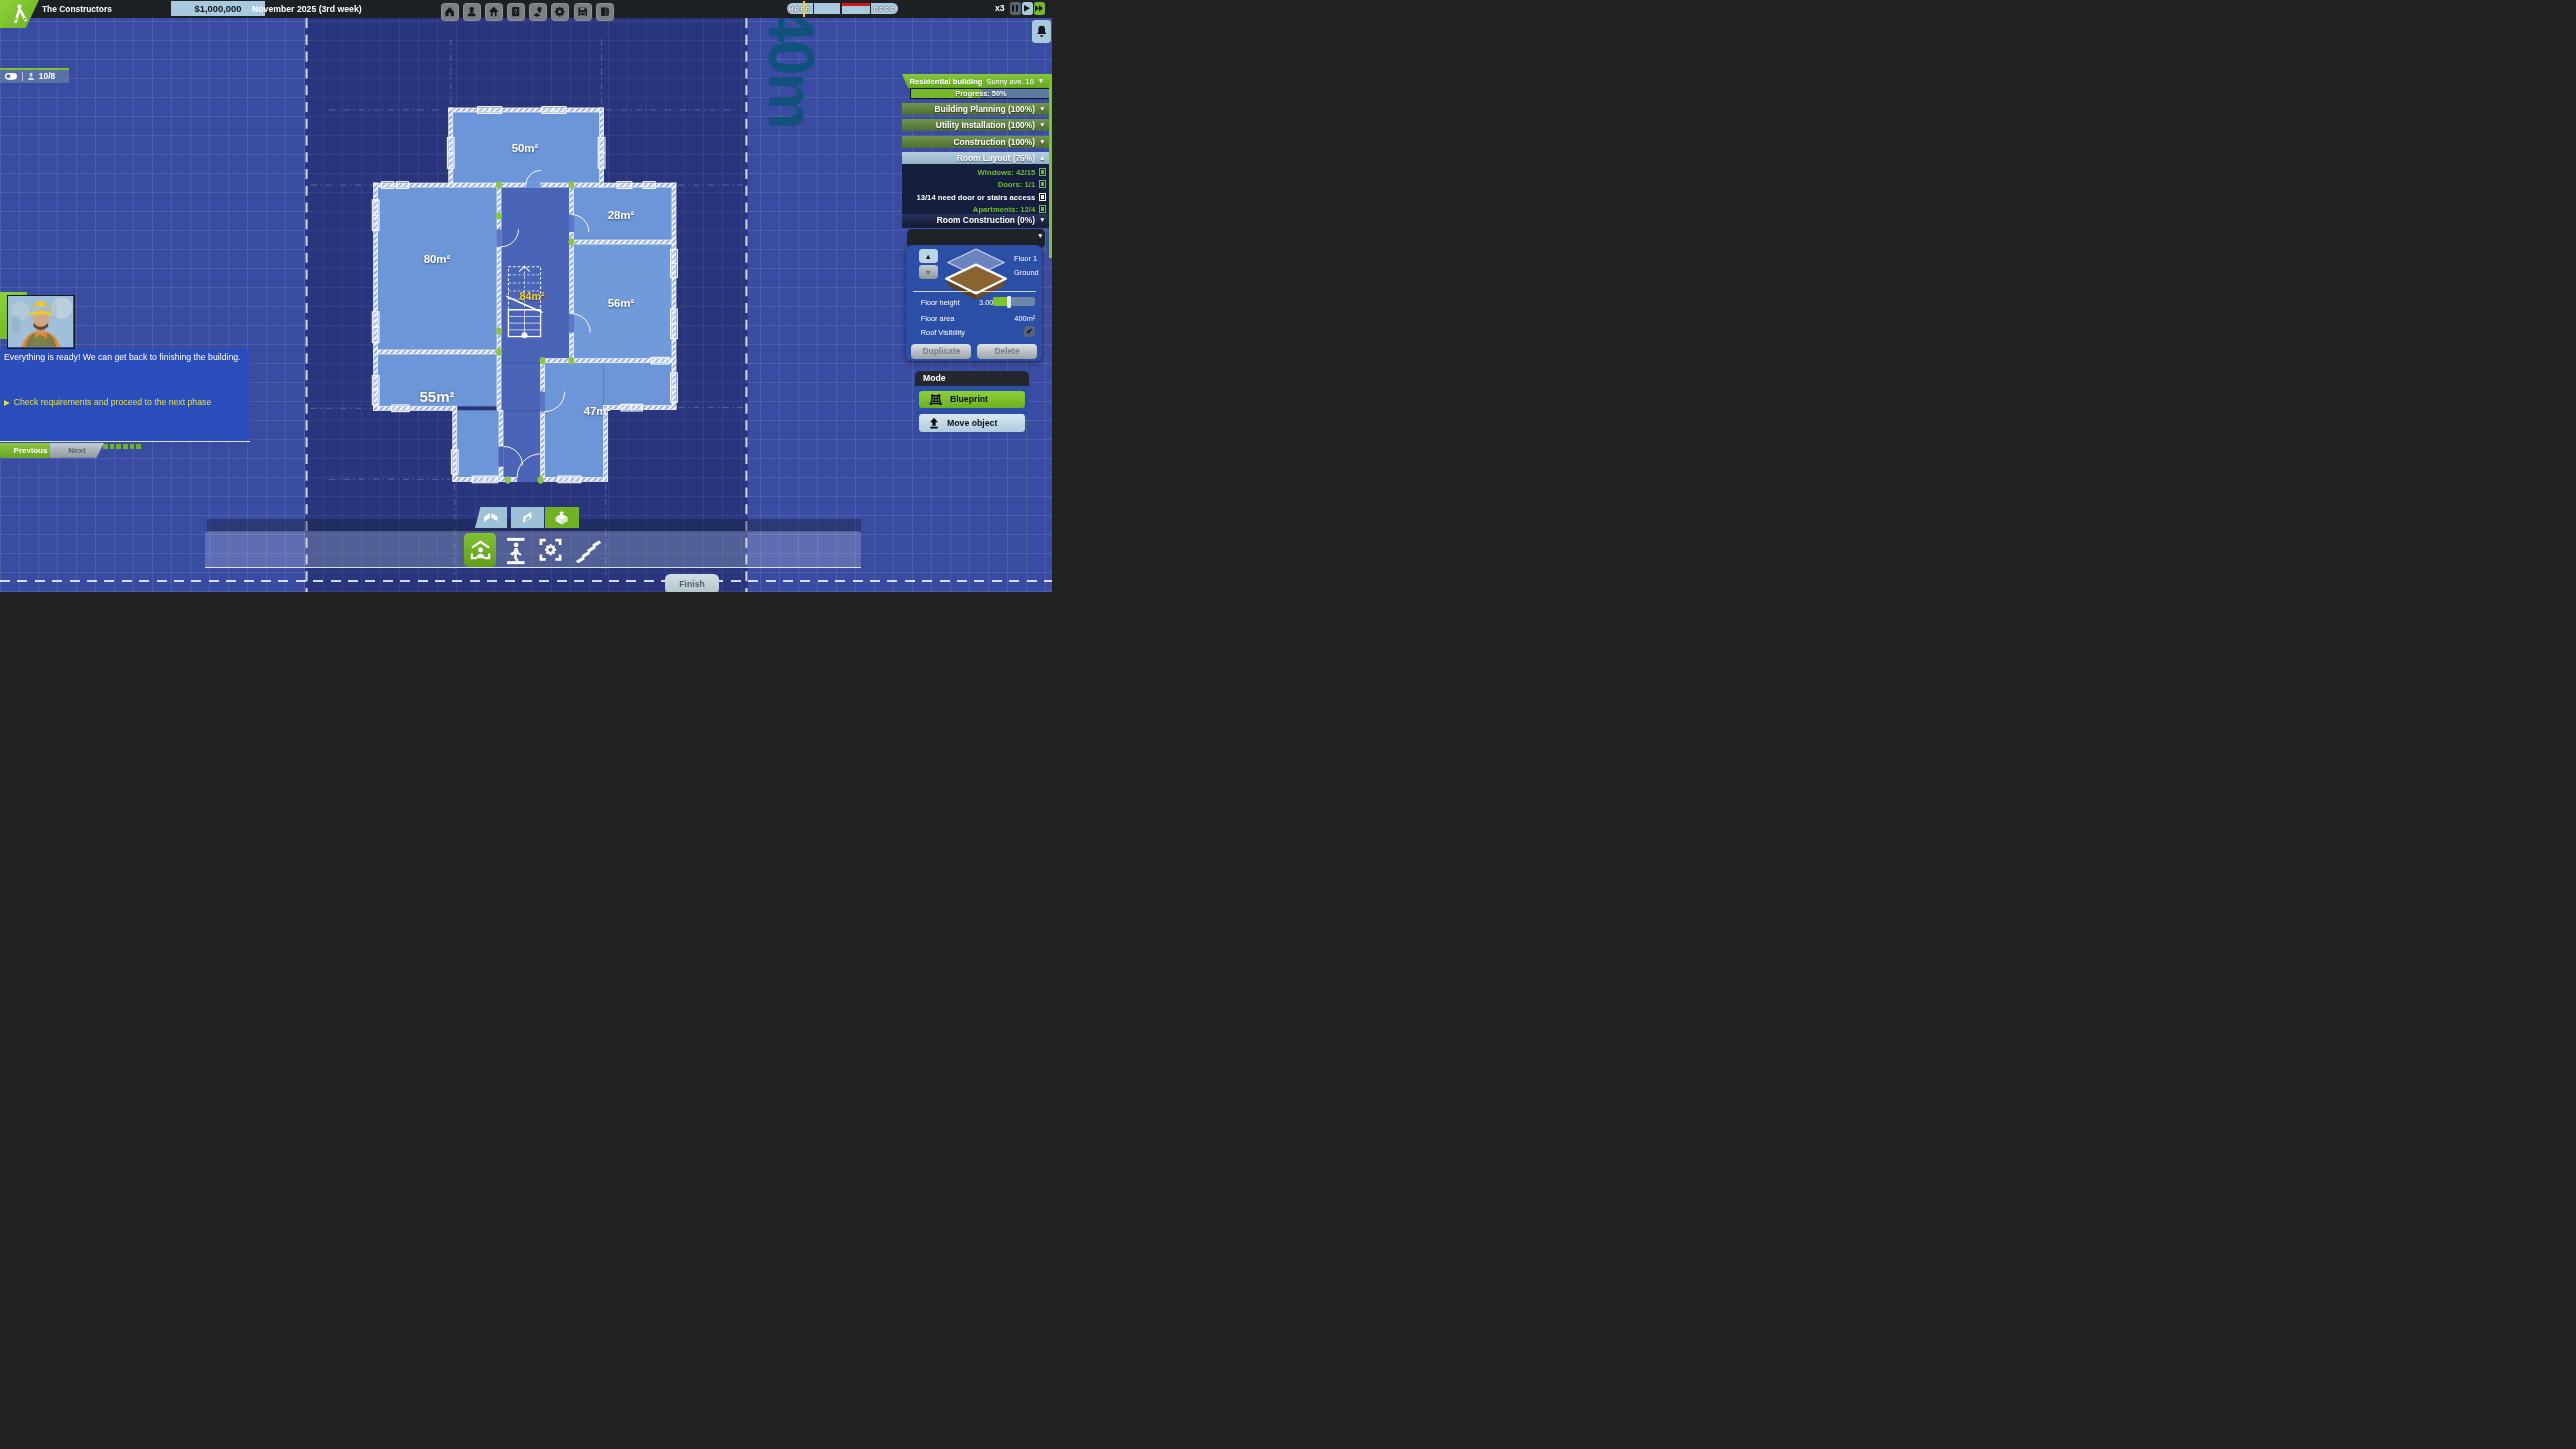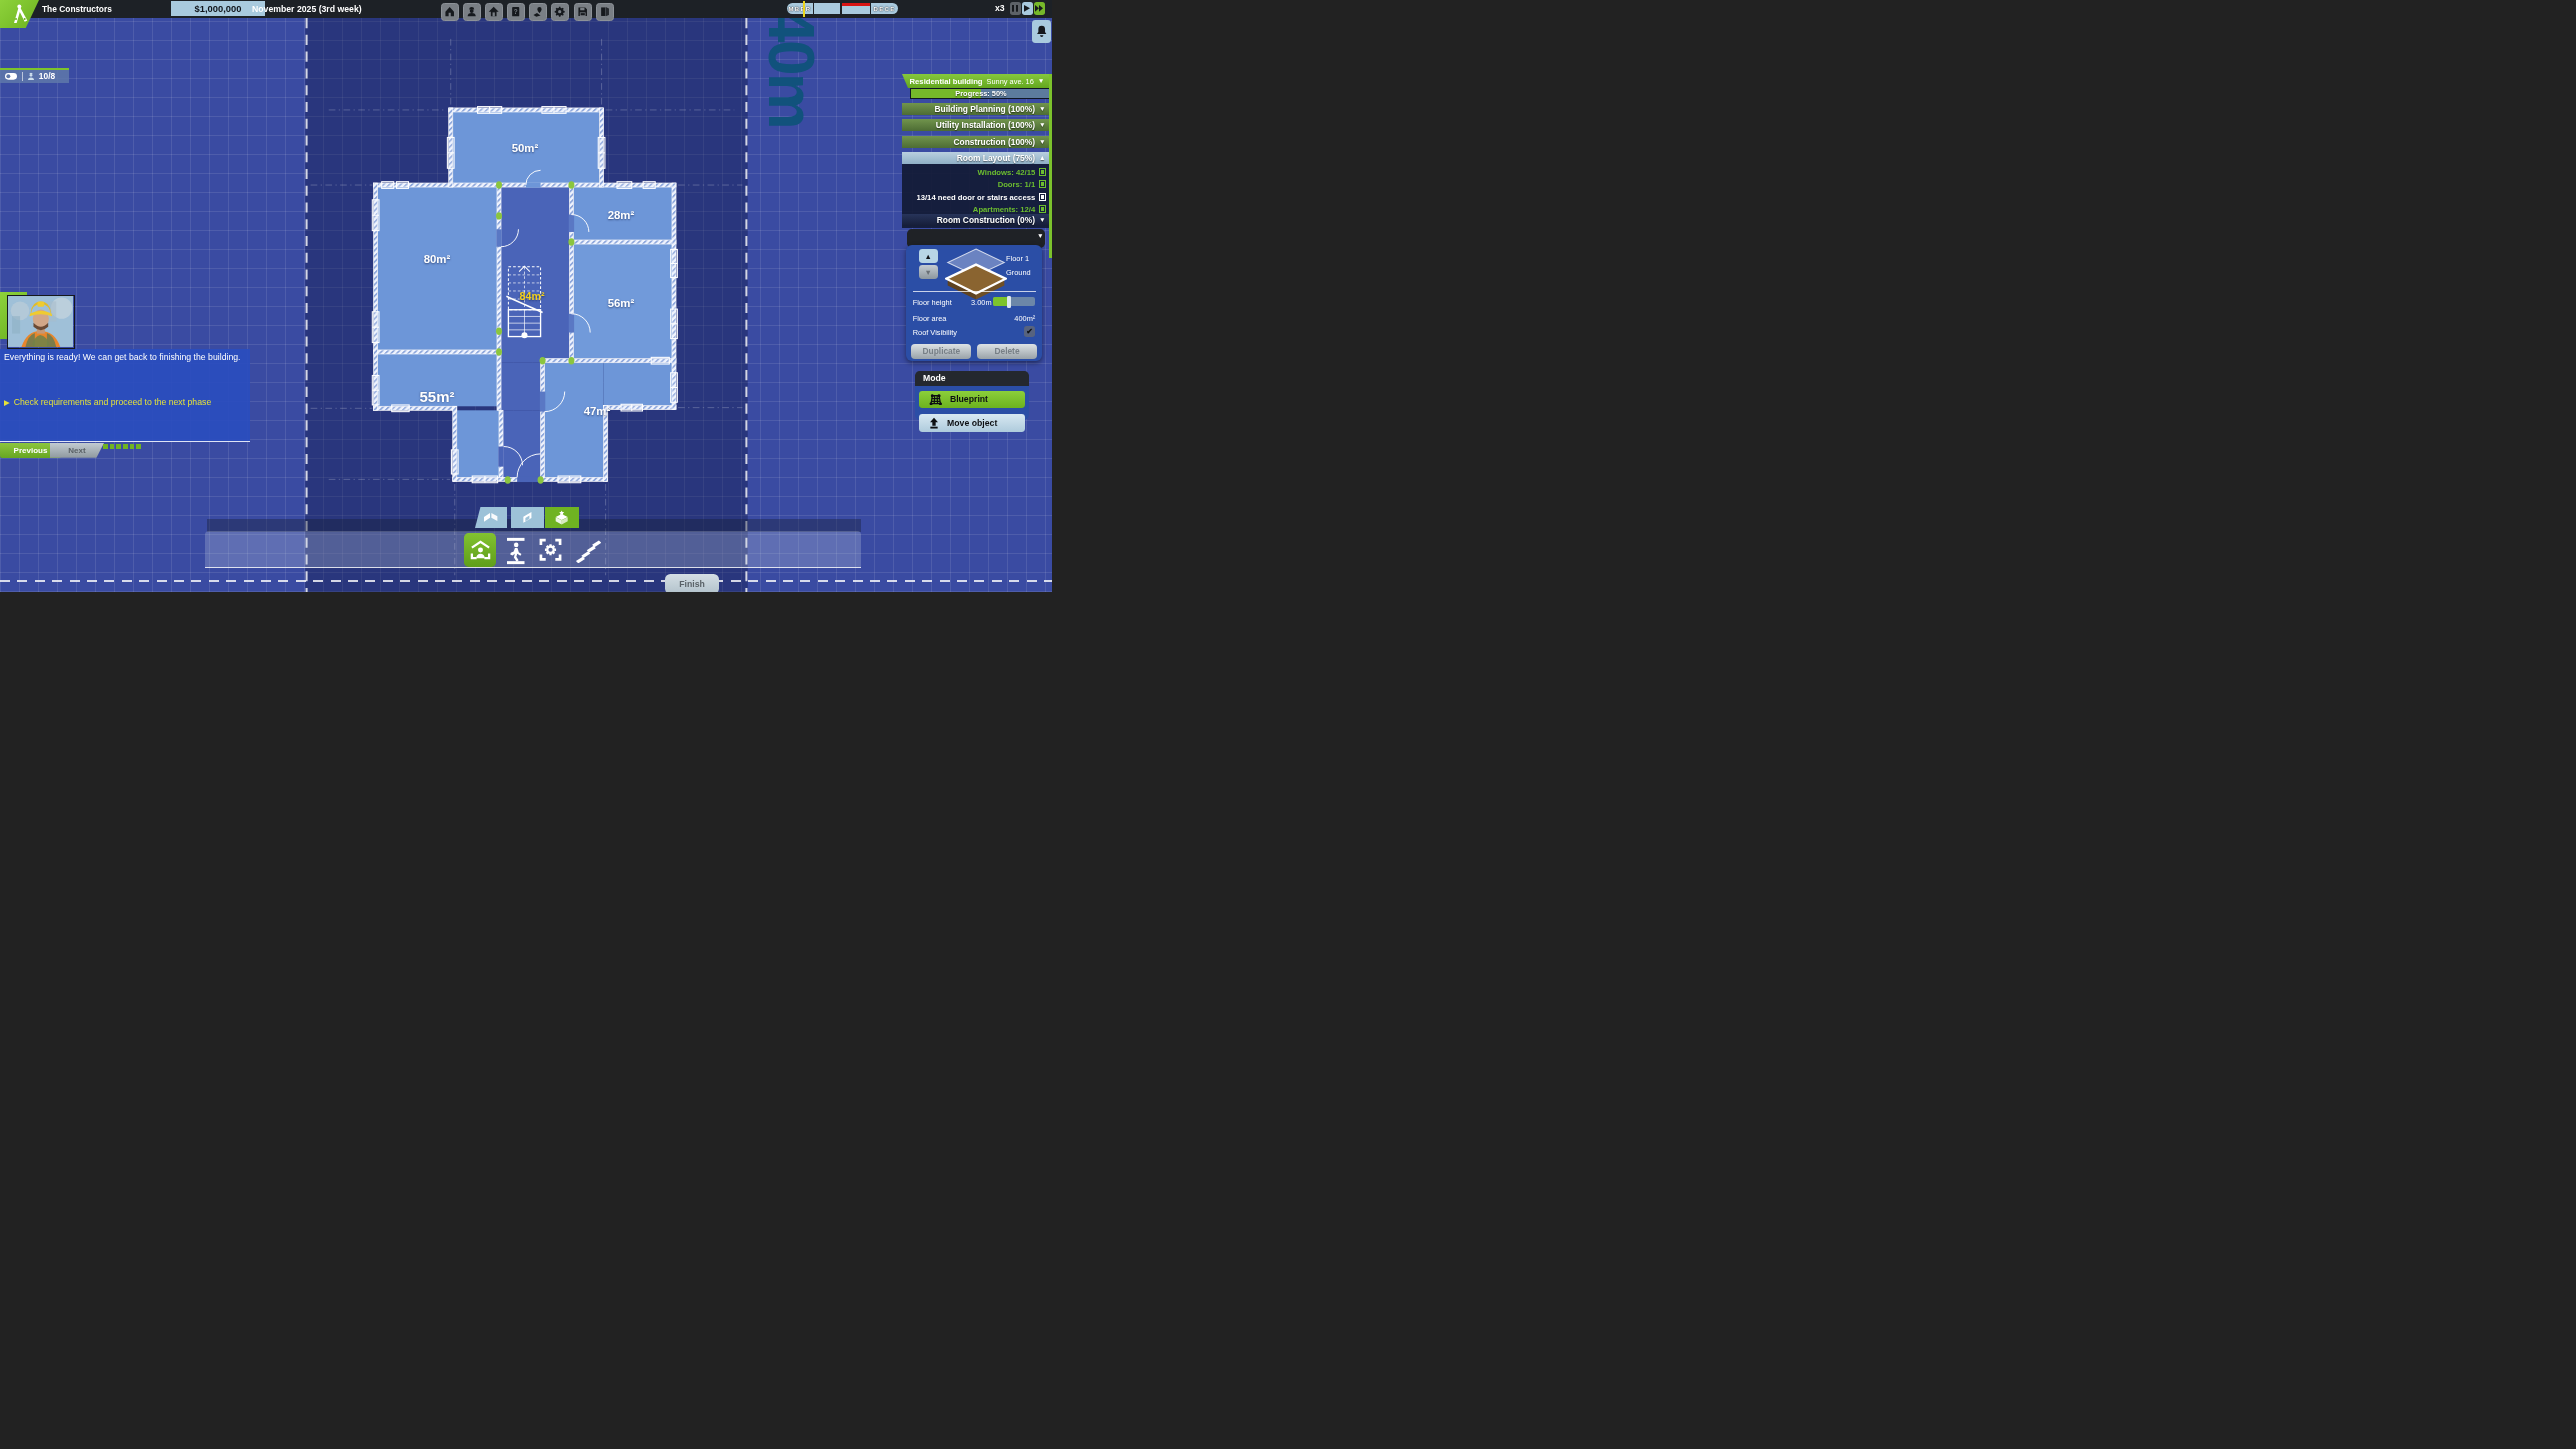--- a/index.html
+++ b/index.html
@@ -44,21 +44,21 @@
   .phase-row{position:absolute;left:902px;width:147px;height:12px;display:flex;align-items:center;justify-content:flex-end;
     gap:4px;padding-right:3.4px;color:#fff;font-weight:bold;font-size:8.4px;z-index:30;text-shadow:0 0.7px 1.3px rgba(0,0,0,.55);}
   .phase-green{background:linear-gradient(180deg,rgba(116,152,72,.95),rgba(78,110,46,.95));}
   .phase-light{background:linear-gradient(180deg,#b9cfdf,#8fb0c6);}
   .phase-dark{background:linear-gradient(180deg,#27345a,#151d38);}
   .tri{font-size:6.7px;line-height:6.7px;}
   .check-row{position:absolute;left:902px;width:144px;height:10px;display:flex;align-items:center;justify-content:flex-end;
     gap:3.4px;font-size:7.7px;font-weight:bold;z-index:31;}
   .cbox{width:7.4px;height:7.4px;border:1.3px solid;position:relative;flex:0 0 auto;}
   .cbox::after{content:"";position:absolute;inset:1px;background:currentColor;}
-  .fp-label{color:#fff;font-size:7.4px;position:absolute;}
+  .fp-label{color:#fff;font-size:7.4px;position:absolute;margin-left:8px;}
   .grey-btn{position:absolute;height:14.8px;background:linear-gradient(180deg,#dde2e5,#99a2a8);border-radius:4px;
     color:#777f86;font-weight:bold;font-size:8.4px;display:flex;align-items:center;justify-content:center;}
   .mode-btn{position:absolute;left:4px;width:106px;height:17.4px;border-radius:3.4px;display:flex;align-items:center;
     gap:6.7px;padding-left:9.4px;color:#0d0f12;font-weight:bold;font-size:8.7px;}
   
   .tab{position:absolute;top:507px;height:21px;z-index:22;display:flex;align-items:center;justify-content:center;}
   .tool-ic{position:absolute;z-index:23;display:flex;align-items:center;justify-content:center;}
 </style>
 </head>
 <body>

